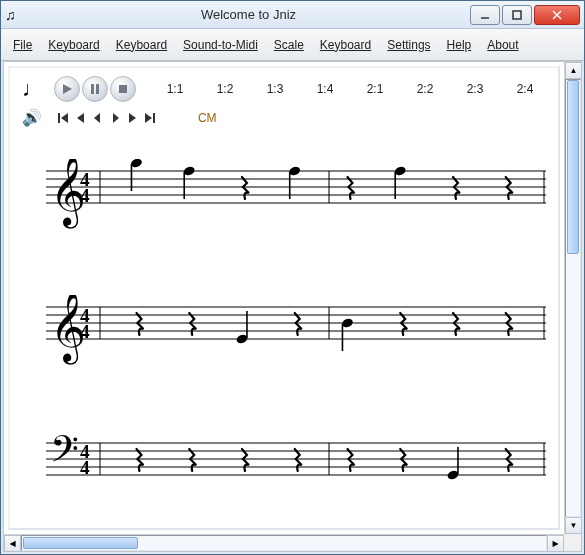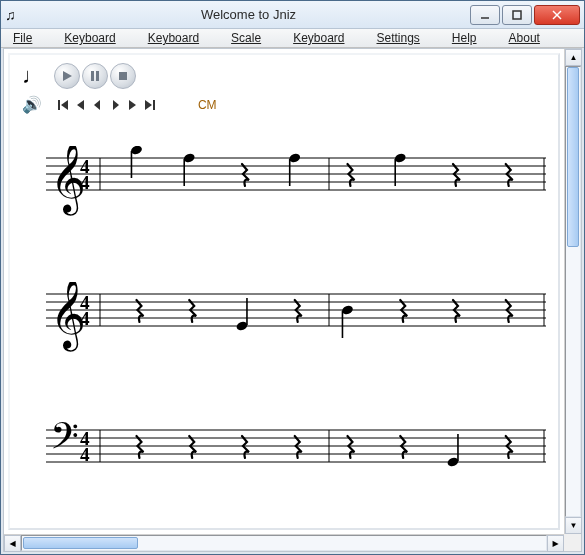--- a/index.html
+++ b/index.html
@@ -8,21 +8,21 @@
   .window { width: 585px; height: 555px; border: 1px solid #4a6a8a; background: #dfe6ee; display: flex; flex-direction: column; }
 
   .titlebar { height: 28px; background: linear-gradient(#eef4fb, #dbe7f4); display: flex; align-items: center; padding: 0 4px; border-bottom: 1px solid #b8c5d4; }
   .titlebar .app-icon { width: 16px; height: 16px; margin-right: 6px; font-size: 14px; line-height: 16px; }
   .titlebar .title { flex: 1; color: #2b2b2b; font-size: 13px; text-align: center; }
   .win-btns { display: flex; gap: 2px; }
   .win-btn { width: 30px; height: 20px; border: 1px solid #7a8aa0; border-radius: 3px; background: linear-gradient(#f6f8fb,#dee6ef); font-size: 11px; display:flex; align-items:center; justify-content:center; cursor: pointer; }
   .win-btn.close { background: linear-gradient(#f17a6a,#d83a28); color: #fff; border-color:#a12a1d; width: 46px; }
   .win-btn svg { stroke:#333; stroke-width:1.5; fill:none; }
 
-  .menubar { height: 19px; background: linear-gradient(#f7f8f9,#e8ebee); border-bottom: 1px solid #c0c0c0; display: flex; align-items: center; padding: 0 6px; gap: 20px; }
+  .menubar { height: 32px; background: linear-gradient(#f7f8f9,#e8ebee); border-bottom: 1px solid #c0c0c0; display: flex; align-items: center; padding: 0 6px; gap: 4px; }
   .menu-item { padding: 2px 6px; color: #222; cursor: pointer; }
   .menu-item span.mnemonic { text-decoration: underline; }
 
   .client { flex: 1; background: #fff; border: 1px solid #bfc7d0; margin: 0 2px 2px 2px; position: relative; display:flex; flex-direction:column; }
 
   .scrollv { position: absolute; right: 0; top: 0; bottom: 17px; width: 17px; background: #f0f0f0; border-left:1px solid #d0d0d0; }
   .scrollv .track { position:absolute; top:17px; bottom:17px; left:0; right:0; background:#f4f7fb; border:1px inset #e0e6ee; }
   .scrollv .thumb { position:absolute; top:0; left:1px; right:1px; height:40%; background:linear-gradient(90deg,#cfe3fb,#a7cbf2); border:1px solid #7fa8d6; border-radius:2px; }
   .scrollh { position:absolute; left:0; right:17px; bottom:0; height:17px; background:#f0f0f0; border-top:1px solid #d0d0d0; }
   .scrollh .track { position:absolute; left:17px; right:17px; top:0; bottom:0; background:#f4f7fb; border:1px inset #e0e6ee; }
@@ -76,20 +76,21 @@
             <line x1="9" y1="1" x2="1" y2="9"></line>
           </svg>
         </div>
     </div>
   </div>
 
   <div class="menubar">
     <span class="menu-item"><span class="mnemonic">File</span></span>
     <span class="menu-item"><span class="mnemonic">Keyboard</span></span>
     <span class="menu-item"><span class="mnemonic">Keyboard</span></span>
+    <span class="menu-item"><span class="mnemonic">Sound-to-Midi</span></span>
     <span class="menu-item"><span class="mnemonic">Scale</span></span>
     <span class="menu-item"><span class="mnemonic">Keyboard</span></span>
     <span class="menu-item"><span class="mnemonic">Settings</span></span>
     <span class="menu-item"><span class="mnemonic">Help</span></span>
     <span class="menu-item"><span class="mnemonic">About</span></span>
   </div>
 
   <div class="client">
 
     <div class="content">
@@ -105,20 +106,30 @@
             <svg width="12" height="12">
               <rect x="2" y="1" width="3" height="10"></rect>
               <rect x="7" y="1" width="3" height="10"></rect>
             </svg>
           </span>
         <span class="tctrl">
             <svg width="12" height="12">
               <rect x="2" y="2" width="8" height="8"></rect>
             </svg>
           </span>
+        <div class="beat-row">
+          <span class="beat-cell">1:1</span>
+          <span class="beat-cell">1:2</span>
+          <span class="beat-cell">1:3</span>
+          <span class="beat-cell">1:4</span>
+          <span class="beat-cell">2:1</span>
+          <span class="beat-cell">2:2</span>
+          <span class="beat-cell">2:3</span>
+          <span class="beat-cell">2:4</span>
+        </div>
       </div>
 
       <div class="toolbar2">
         <span class="spk-icon">🔊</span>
         <span class="nav-btn">
             <svg width="12" height="10">
               <rect x="0" y="0" width="2" height="10"></rect>
               <polygon points="10,0 10,10 3,5"></polygon>
             </svg>
           </span>

